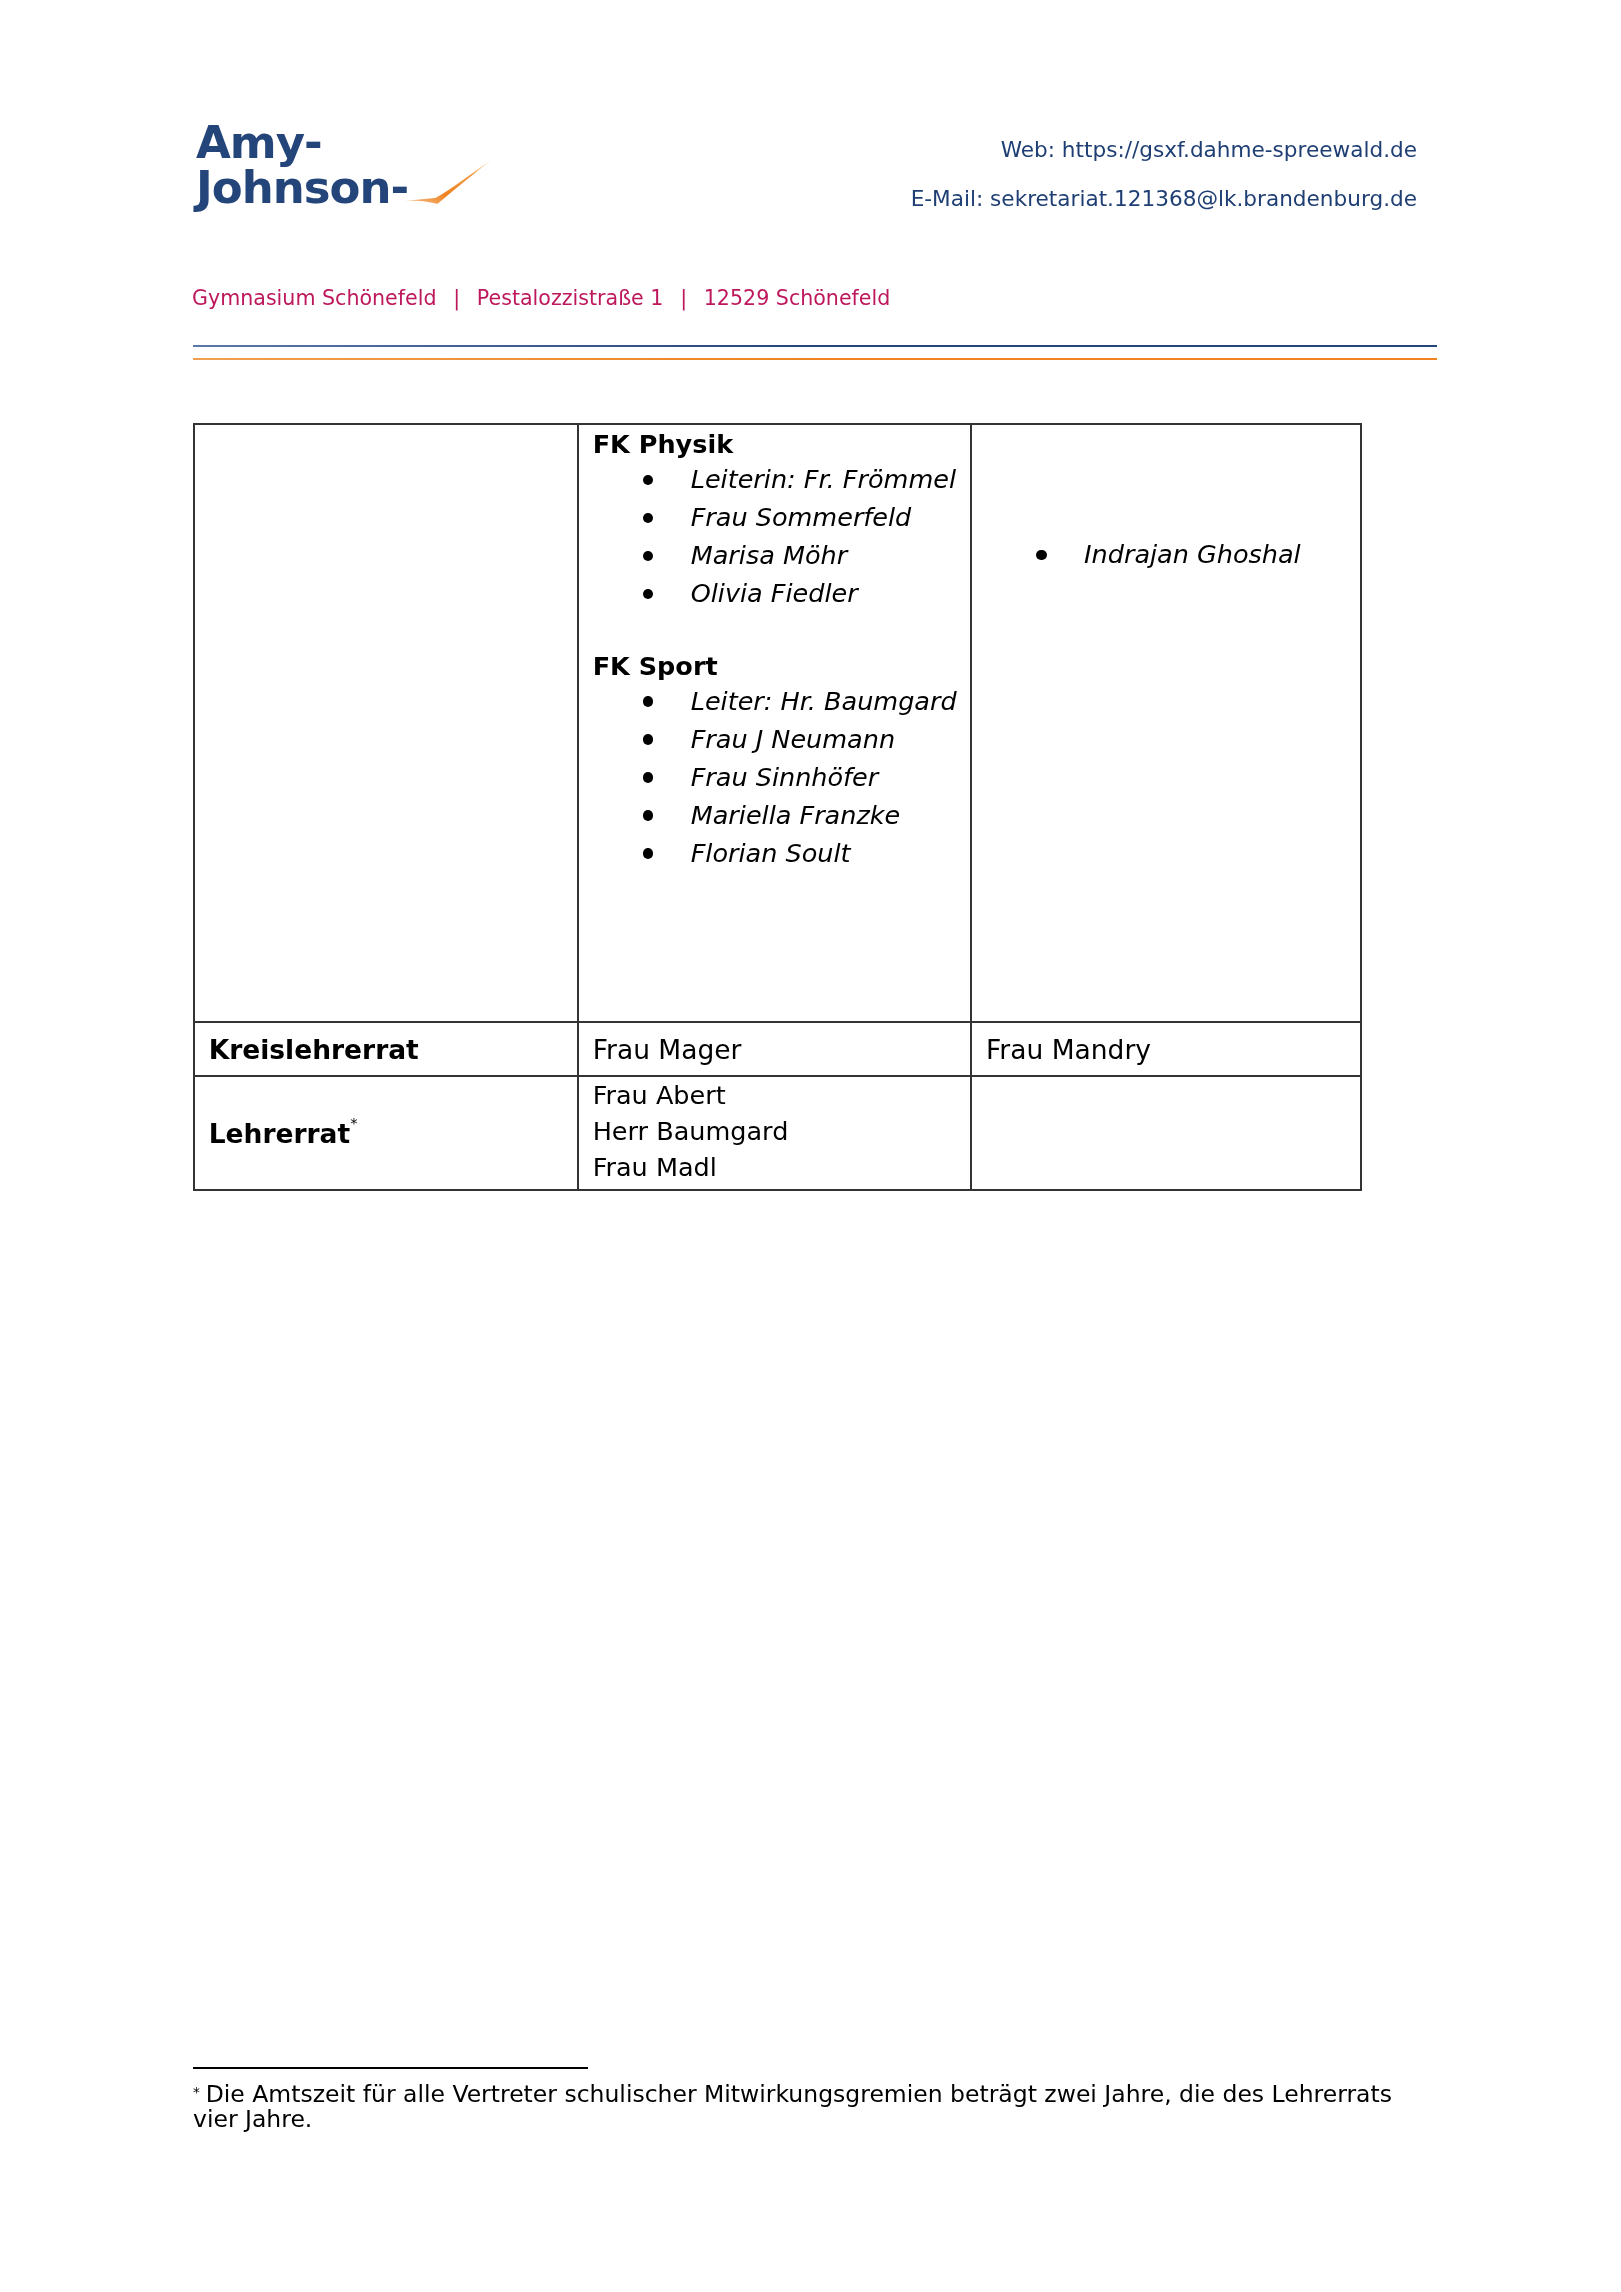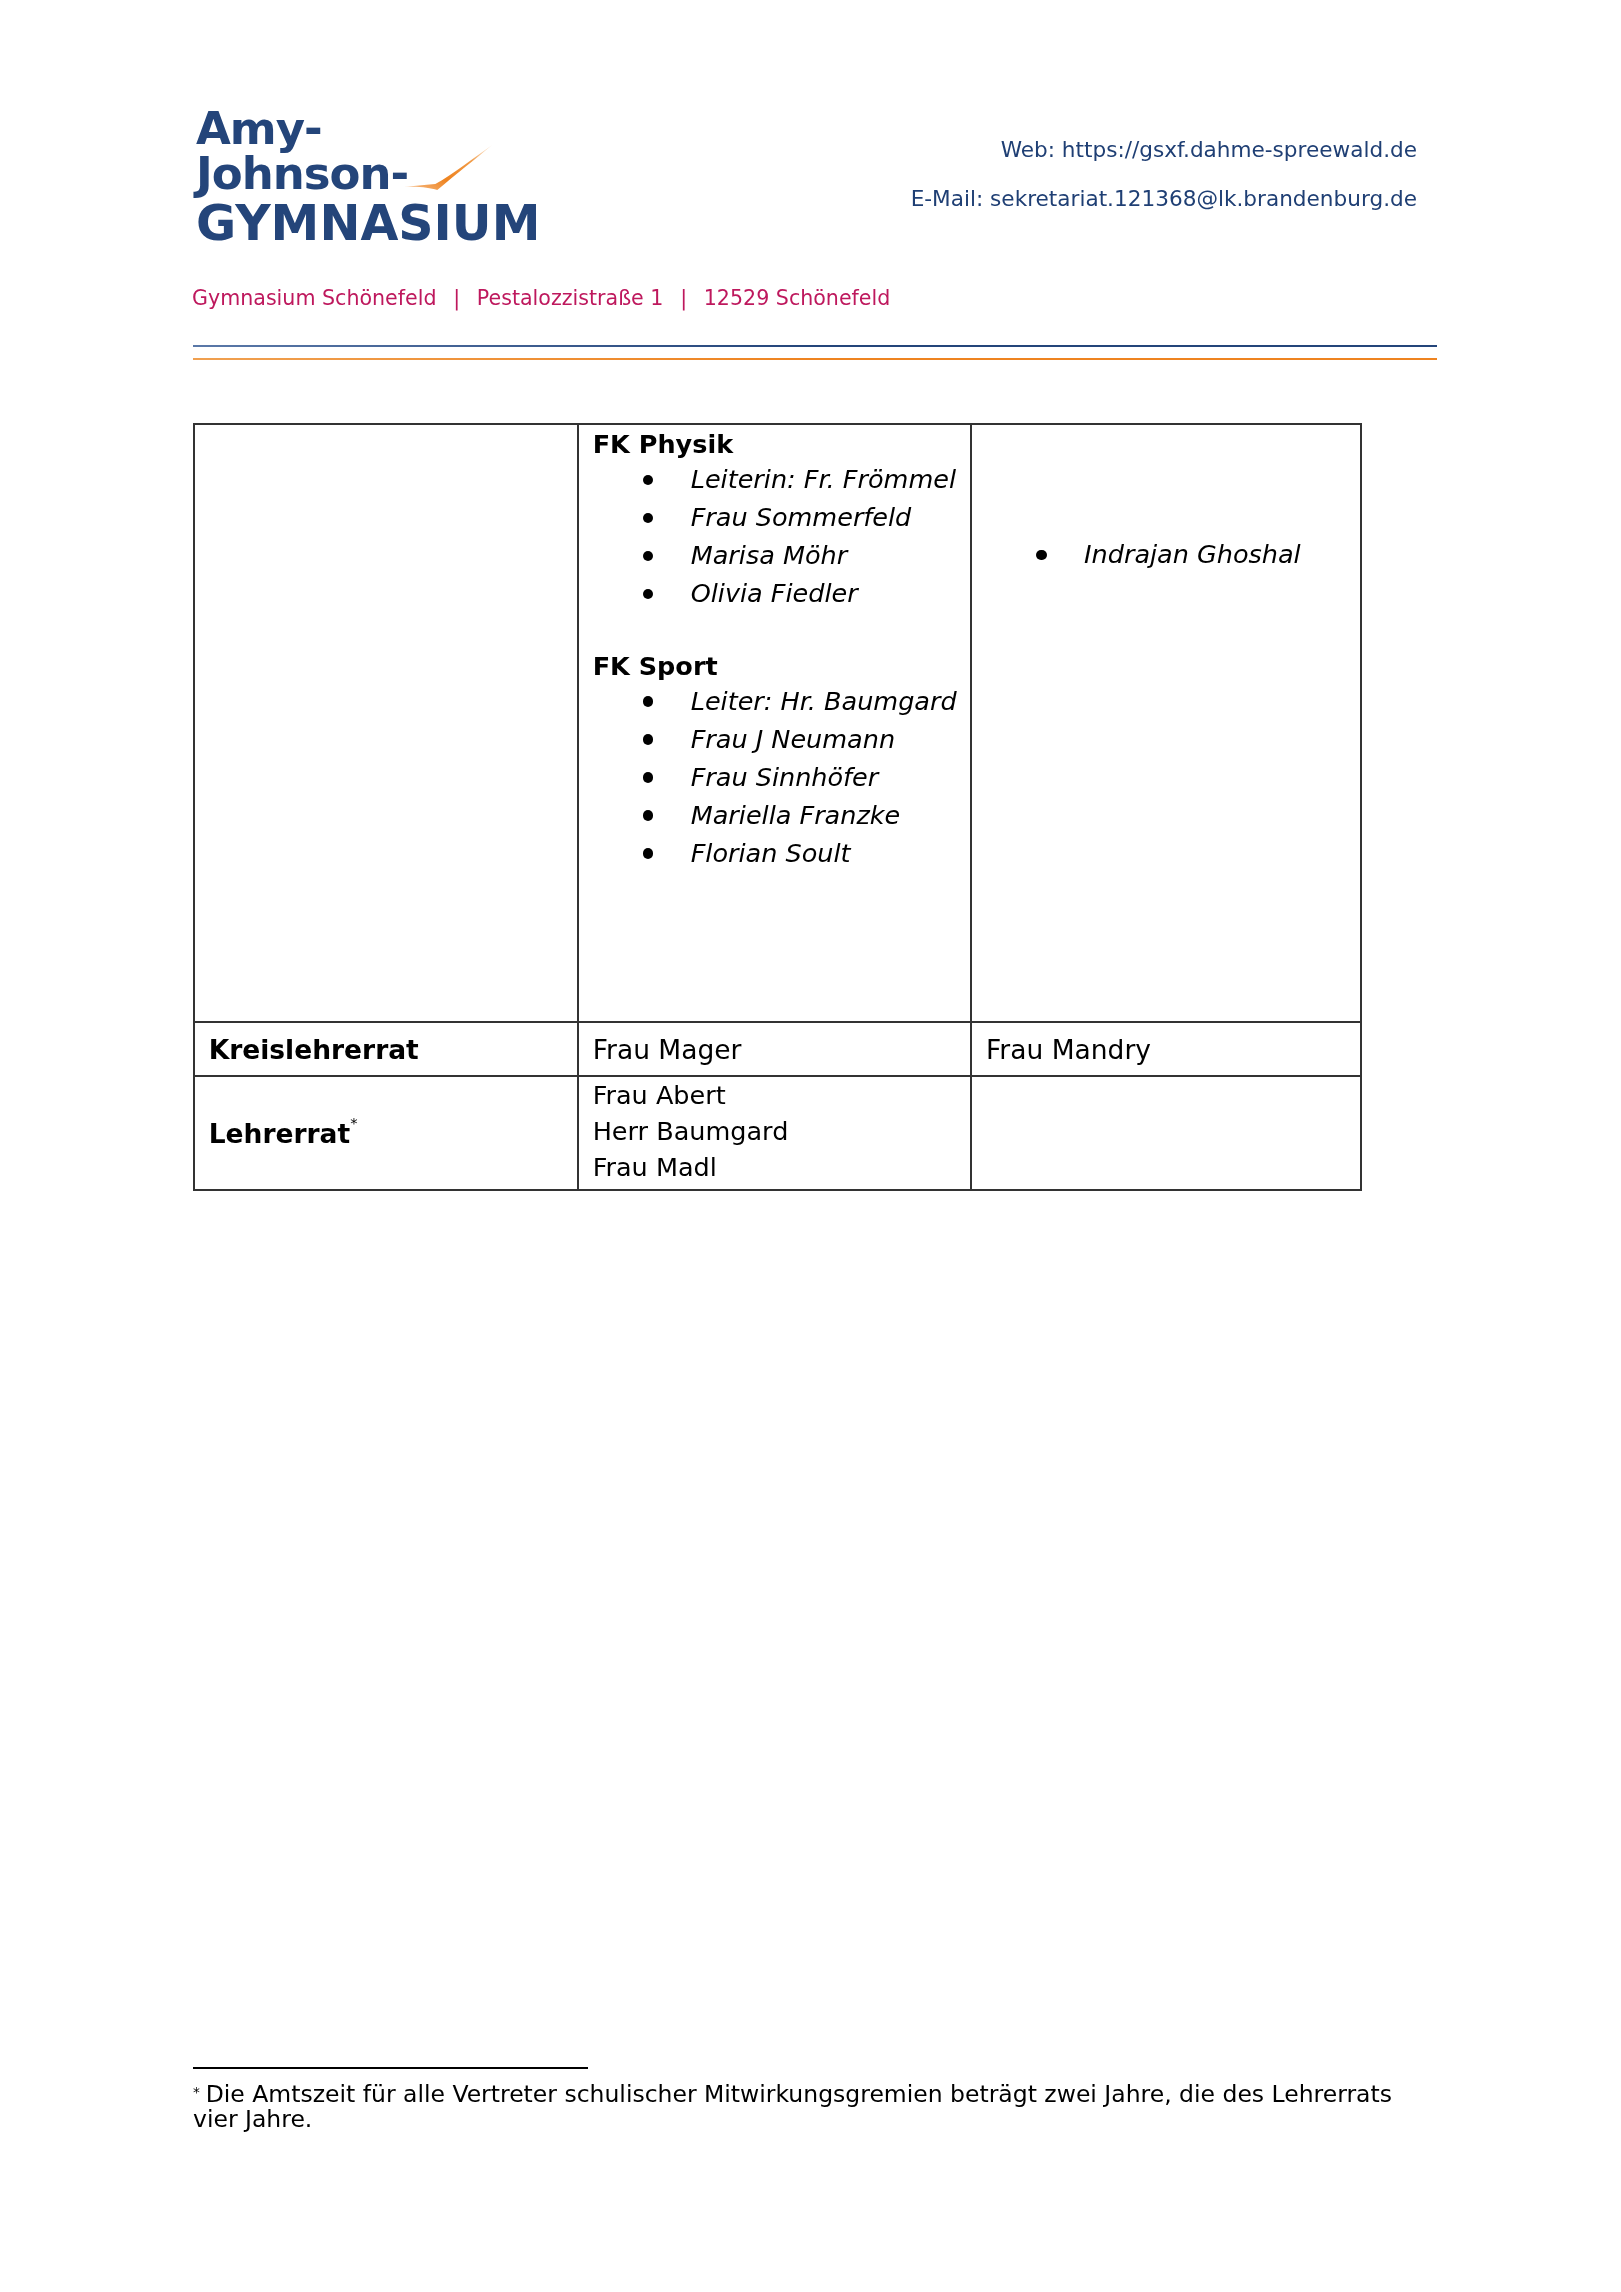--- a/index.html
+++ b/index.html
@@ -1,21 +1,21 @@
 <!DOCTYPE html>
 <html><head>
 <meta charset="utf-8">
 <style>
   html, body { margin: 0; padding: 0; background: #ffffff; }
   body { width: 1621px; height: 2293px; position: relative; overflow: hidden;
          font-family: "Liberation Sans", "DejaVu Sans", sans-serif; color: #000; }
   .abs { position: absolute; }
 
   
-  .logo { left: 196px; top: 98px; width: 353px; height: 157px; text-align: center; }
+  .logo { left: 196px; top: 112px; width: 353px; height: 157px; text-align: center; }
   .logo-line { position: absolute; left: 0; color: #24457a; font-weight: bold;
                font-family: "DejaVu Sans", sans-serif; letter-spacing: -1px; white-space: nowrap; }
   .logo-l1 { top: 3.9px; font-size: 45px; }
   .logo-l2 { top: 49px; font-size: 45px; }
   .logo-l3 { top: 97px; font-size: 49px; letter-spacing: 0px; }
   .swoosh { position: absolute; left: 206px; top: 37px; width: 98px; height: 59px; }
 
   
   .contact { right: 204px; top: 125px; text-align: right; color: #1f3f74;
              font-size: 21.6px; line-height: 49px; font-family: "DejaVu Sans", sans-serif; }
@@ -58,21 +58,20 @@
   .footnote { left: 193px; top: 2082px; width: 1235px; font-size: 23.5px; line-height: 25px;
               font-family: "DejaVu Sans", sans-serif; }
   .footnote sup { font-size: 13.7px; vertical-align: top; position: relative; top: -2px; margin-right: 5.9px; }
 </style>
 </head>
 <body>
 
 <div class="abs logo">
   <div class="logo-line logo-l1">Amy-</div>
   <div class="logo-line logo-l2">Johnson-</div>
-  <div class="logo-line logo-l3">GYMNASIUM</div>
   <svg class="swoosh" viewBox="0 0 100 60">
     <defs>
       <linearGradient id="sg" x1="0" y1="1" x2="1" y2="0">
         <stop offset="0" stop-color="#ee8320" stop-opacity="0.5"></stop>
         <stop offset="0.35" stop-color="#ee8320"></stop>
         <stop offset="0.7" stop-color="#f19a45"></stop>
         <stop offset="1" stop-color="#f6c08a" stop-opacity="0.3"></stop>
       </linearGradient>
     </defs>
     <path d="M2,53 C18,52 28,54 36,56 C55,40 75,24 92,10 C72,24 52,40 34,50 C22,51 12,52 2,53 Z" fill="url(#sg)"></path>

